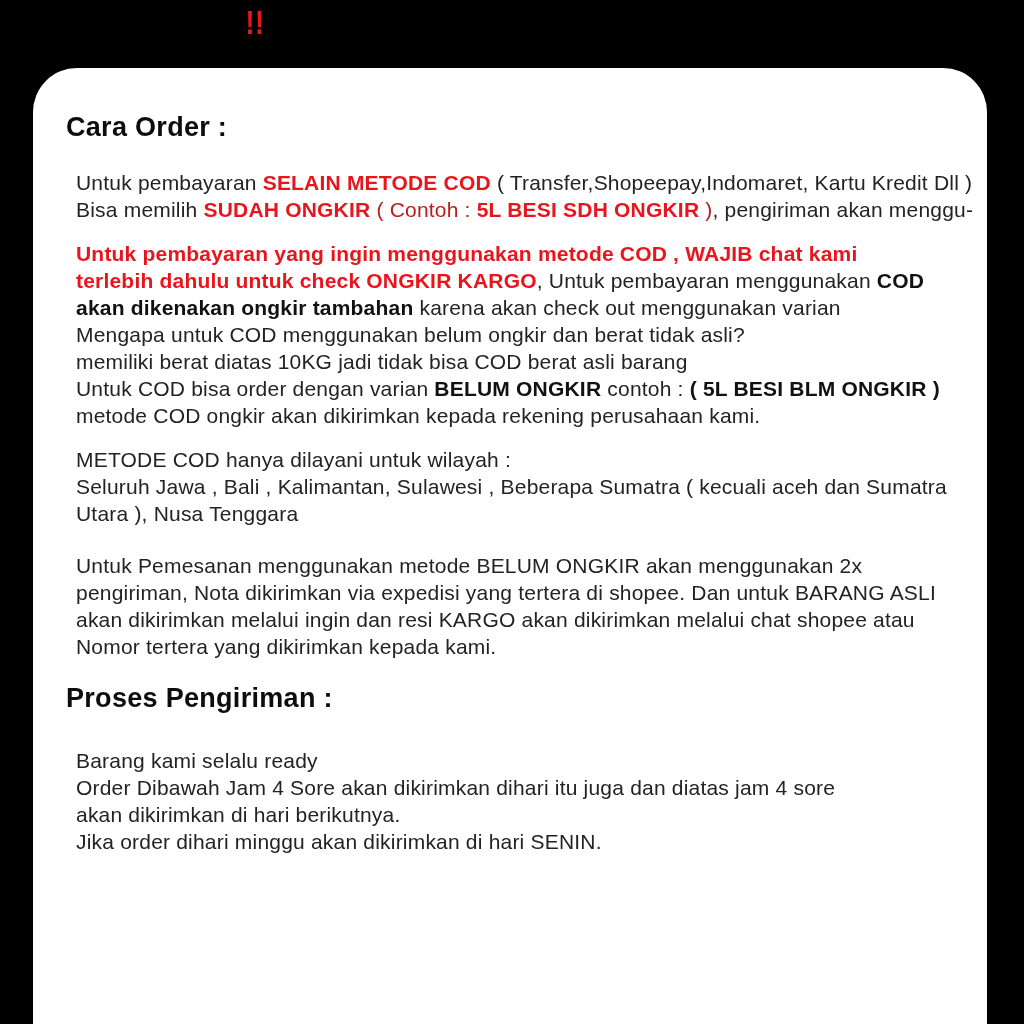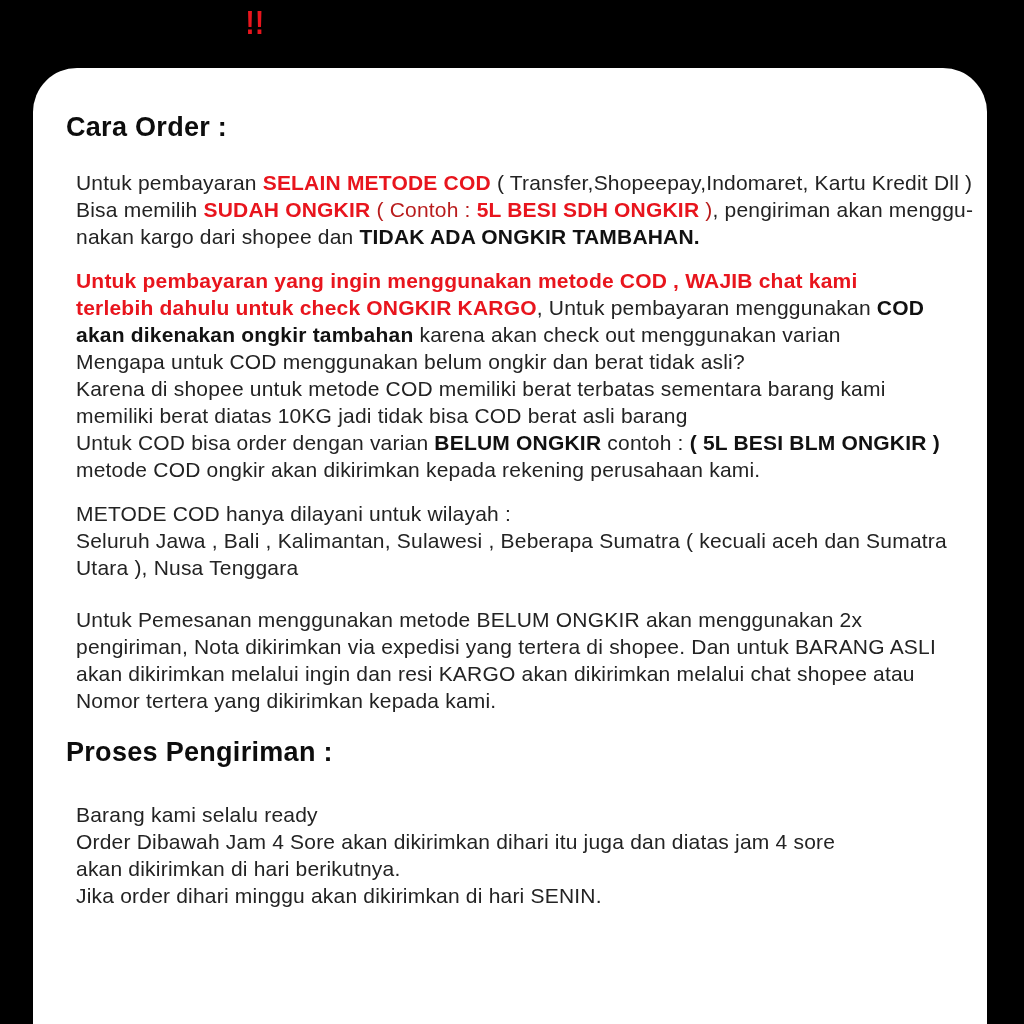--- a/index.html
+++ b/index.html
@@ -91,29 +91,27 @@
   </header>
 
   <main class="card">
 
     <section>
       <h1 class="heading">Cara Order :</h1>
 
       <div class="para">
           <div class="line"><span class="seg-n">Untuk pembayaran </span><span class="seg-rb">SELAIN METODE COD</span><span class="seg-n"> ( Transfer,Shopeepay,Indomaret, Kartu Kredit Dll )</span></div>
           <div class="line"><span class="seg-n">Bisa memilih </span><span class="seg-rb">SUDAH ONGKIR</span><span class="seg-r"> ( Contoh : </span><span class="seg-rb">5L BESI SDH ONGKIR</span><span class="seg-r"> )</span><span class="seg-n">, pengiriman akan menggu-</span></div>
-          <div class="line"><span class="seg-n">nakan kargo dari shopee dan </span><span class="seg-b">TIDAK ADA ONGKIR TAMBAHAN.</span></div>
         </div>
 
       <div class="para">
           <div class="line"><span class="seg-rb">Untuk pembayaran yang ingin menggunakan metode COD , WAJIB chat kami</span></div>
           <div class="line"><span class="seg-rb">terlebih dahulu untuk check ONGKIR KARGO</span><span class="seg-n">, Untuk pembayaran menggunakan </span><span class="seg-b">COD</span></div>
           <div class="line"><span class="seg-b">akan dikenakan ongkir tambahan</span><span class="seg-n"> karena akan check out menggunakan varian</span></div>
           <div class="line"><span class="seg-n">Mengapa untuk COD menggunakan belum ongkir dan berat tidak asli?</span></div>
-          <div class="line"><span class="seg-n">Karena di shopee untuk metode COD memiliki berat terbatas sementara barang kami</span></div>
           <div class="line"><span class="seg-n">memiliki berat diatas 10KG jadi tidak bisa COD berat asli barang</span></div>
           <div class="line"><span class="seg-n">Untuk COD bisa order dengan varian </span><span class="seg-b">BELUM ONGKIR</span><span class="seg-n"> contoh : </span><span class="seg-b">( 5L BESI BLM ONGKIR )</span></div>
           <div class="line"><span class="seg-n">metode COD ongkir akan dikirimkan kepada rekening perusahaan kami.</span></div>
         </div>
 
       <div class="para para-cov">
           <div class="line"><span class="seg-n">METODE COD hanya dilayani untuk wilayah :</span></div>
           <div class="line"><span class="seg-n">Seluruh Jawa , Bali , Kalimantan, Sulawesi , Beberapa Sumatra ( kecuali aceh dan Sumatra</span></div>
           <div class="line"><span class="seg-n">Utara ), Nusa Tenggara</span></div>
         </div>

